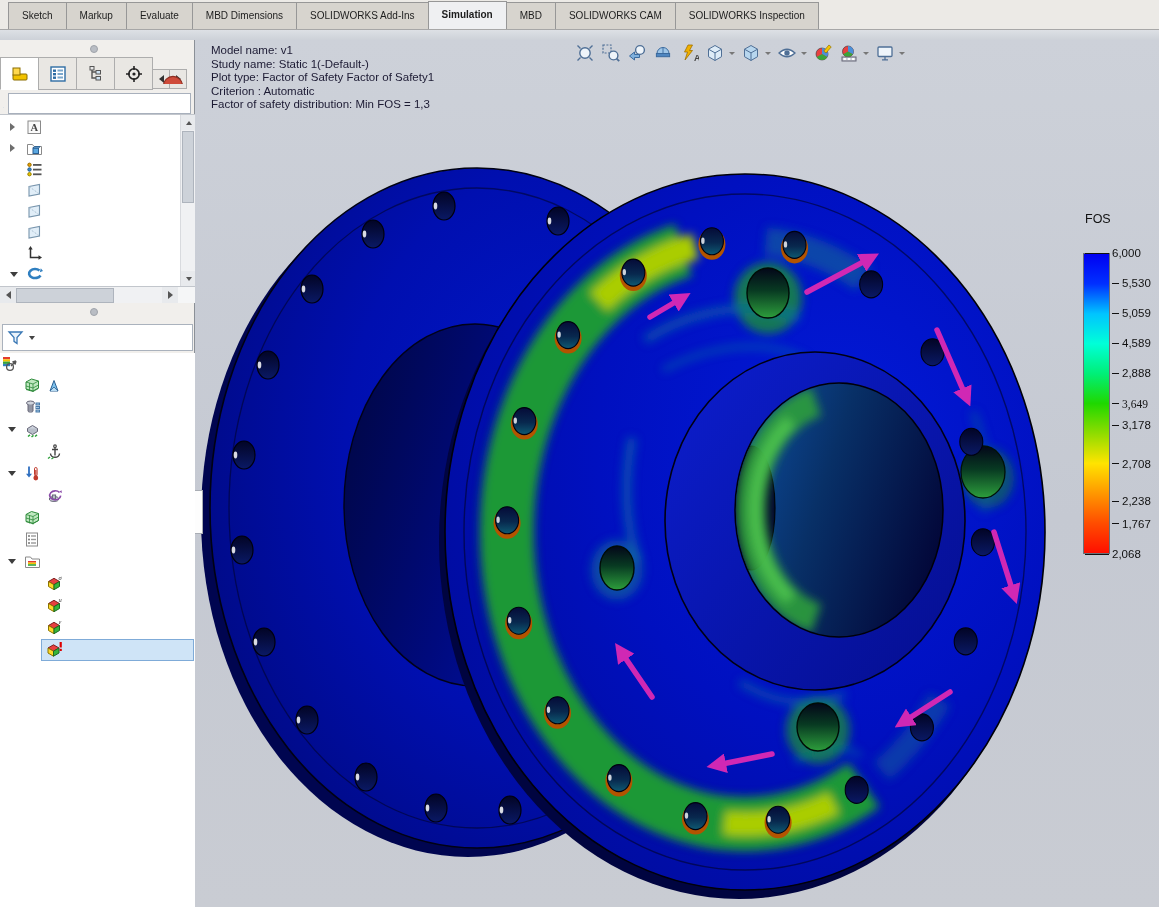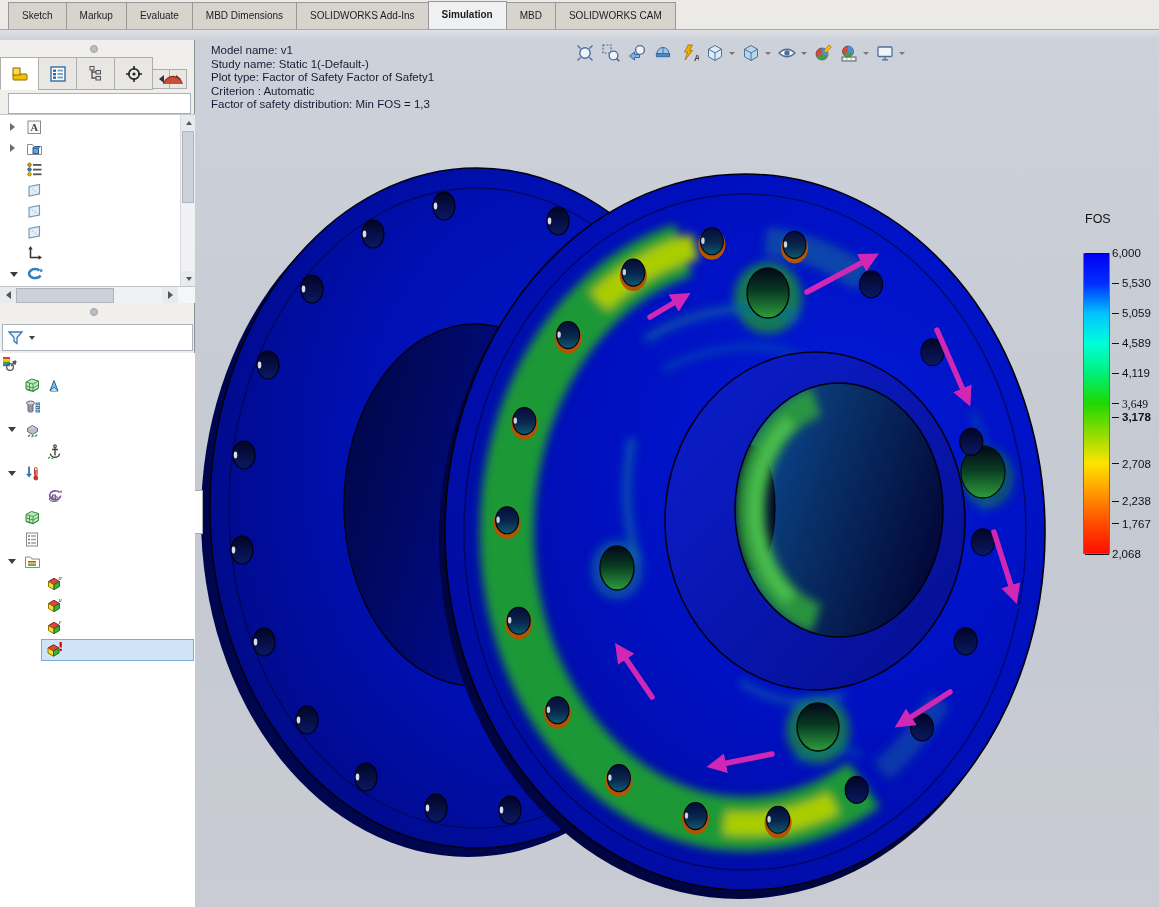--- a/index.html
+++ b/index.html
@@ -85,20 +85,21 @@
 
   <div id="tabbar">
       <div class="rtab">Sketch</div>
       <div class="rtab">Markup</div>
       <div class="rtab">Evaluate</div>
       <div class="rtab">MBD Dimensions</div>
       <div class="rtab">SOLIDWORKS Add-Ins</div>
       <div class="rtab active">Simulation</div>
       <div class="rtab">MBD</div>
       <div class="rtab">SOLIDWORKS CAM</div>
+      <div class="rtab">SOLIDWORKS Inspection</div>
     </div>
   <div id="cmdstrip"></div>
 
   <div id="panel">
     <div class="dot" style="left:90px;top:5px;"></div>
     <div id="pm-tabs">
         <div class="pmtab active">
           <svg viewBox="0 0 20 20">
             <rect x="3" y="10" width="14" height="6" rx="1" fill="#f2c200" stroke="#8a6d00"></rect>
             <rect x="3" y="4" width="7" height="7" fill="#ffd84d" stroke="#8a6d00"></rect>
@@ -608,27 +609,27 @@
           <div class="ltick" style="top: 60.2px; left: 0px;">
             <span class="dash" style="width:7px;"></span>
             <span class="lval">5,059</span>
           </div>
           <div class="ltick" style="top: 90.3px; left: 0px;">
             <span class="dash" style="width:7px;"></span>
             <span class="lval">4,589</span>
           </div>
           <div class="ltick" style="top: 120.4px; left: 0px;">
             <span class="dash" style="width:7px;"></span>
-            <span class="lval">4,119</span>
+            <span class="lval">2,888</span>
           </div>
           <div class="ltick" style="top: 150.5px; left: 0px; font-family: Liberation Serif, serif;">
             <span class="dash" style="width:7px;"></span>
             <span class="lval">3,649</span>
           </div>
-          <div class="ltick" style="top: 164px; left: 0px; font-weight: bold;">
+          <div class="ltick" style="top: 172px; left: 0px;">
             <span class="dash" style="width:7px;"></span>
             <span class="lval">3,178</span>
           </div>
           <div class="ltick" style="top: 210.7px; left: 0px;">
             <span class="dash" style="width:7px;"></span>
             <span class="lval">2,708</span>
           </div>
           <div class="ltick" style="top: 248px; left: 0px;">
             <span class="dash" style="width:7px;"></span>
             <span class="lval">2,238</span>

